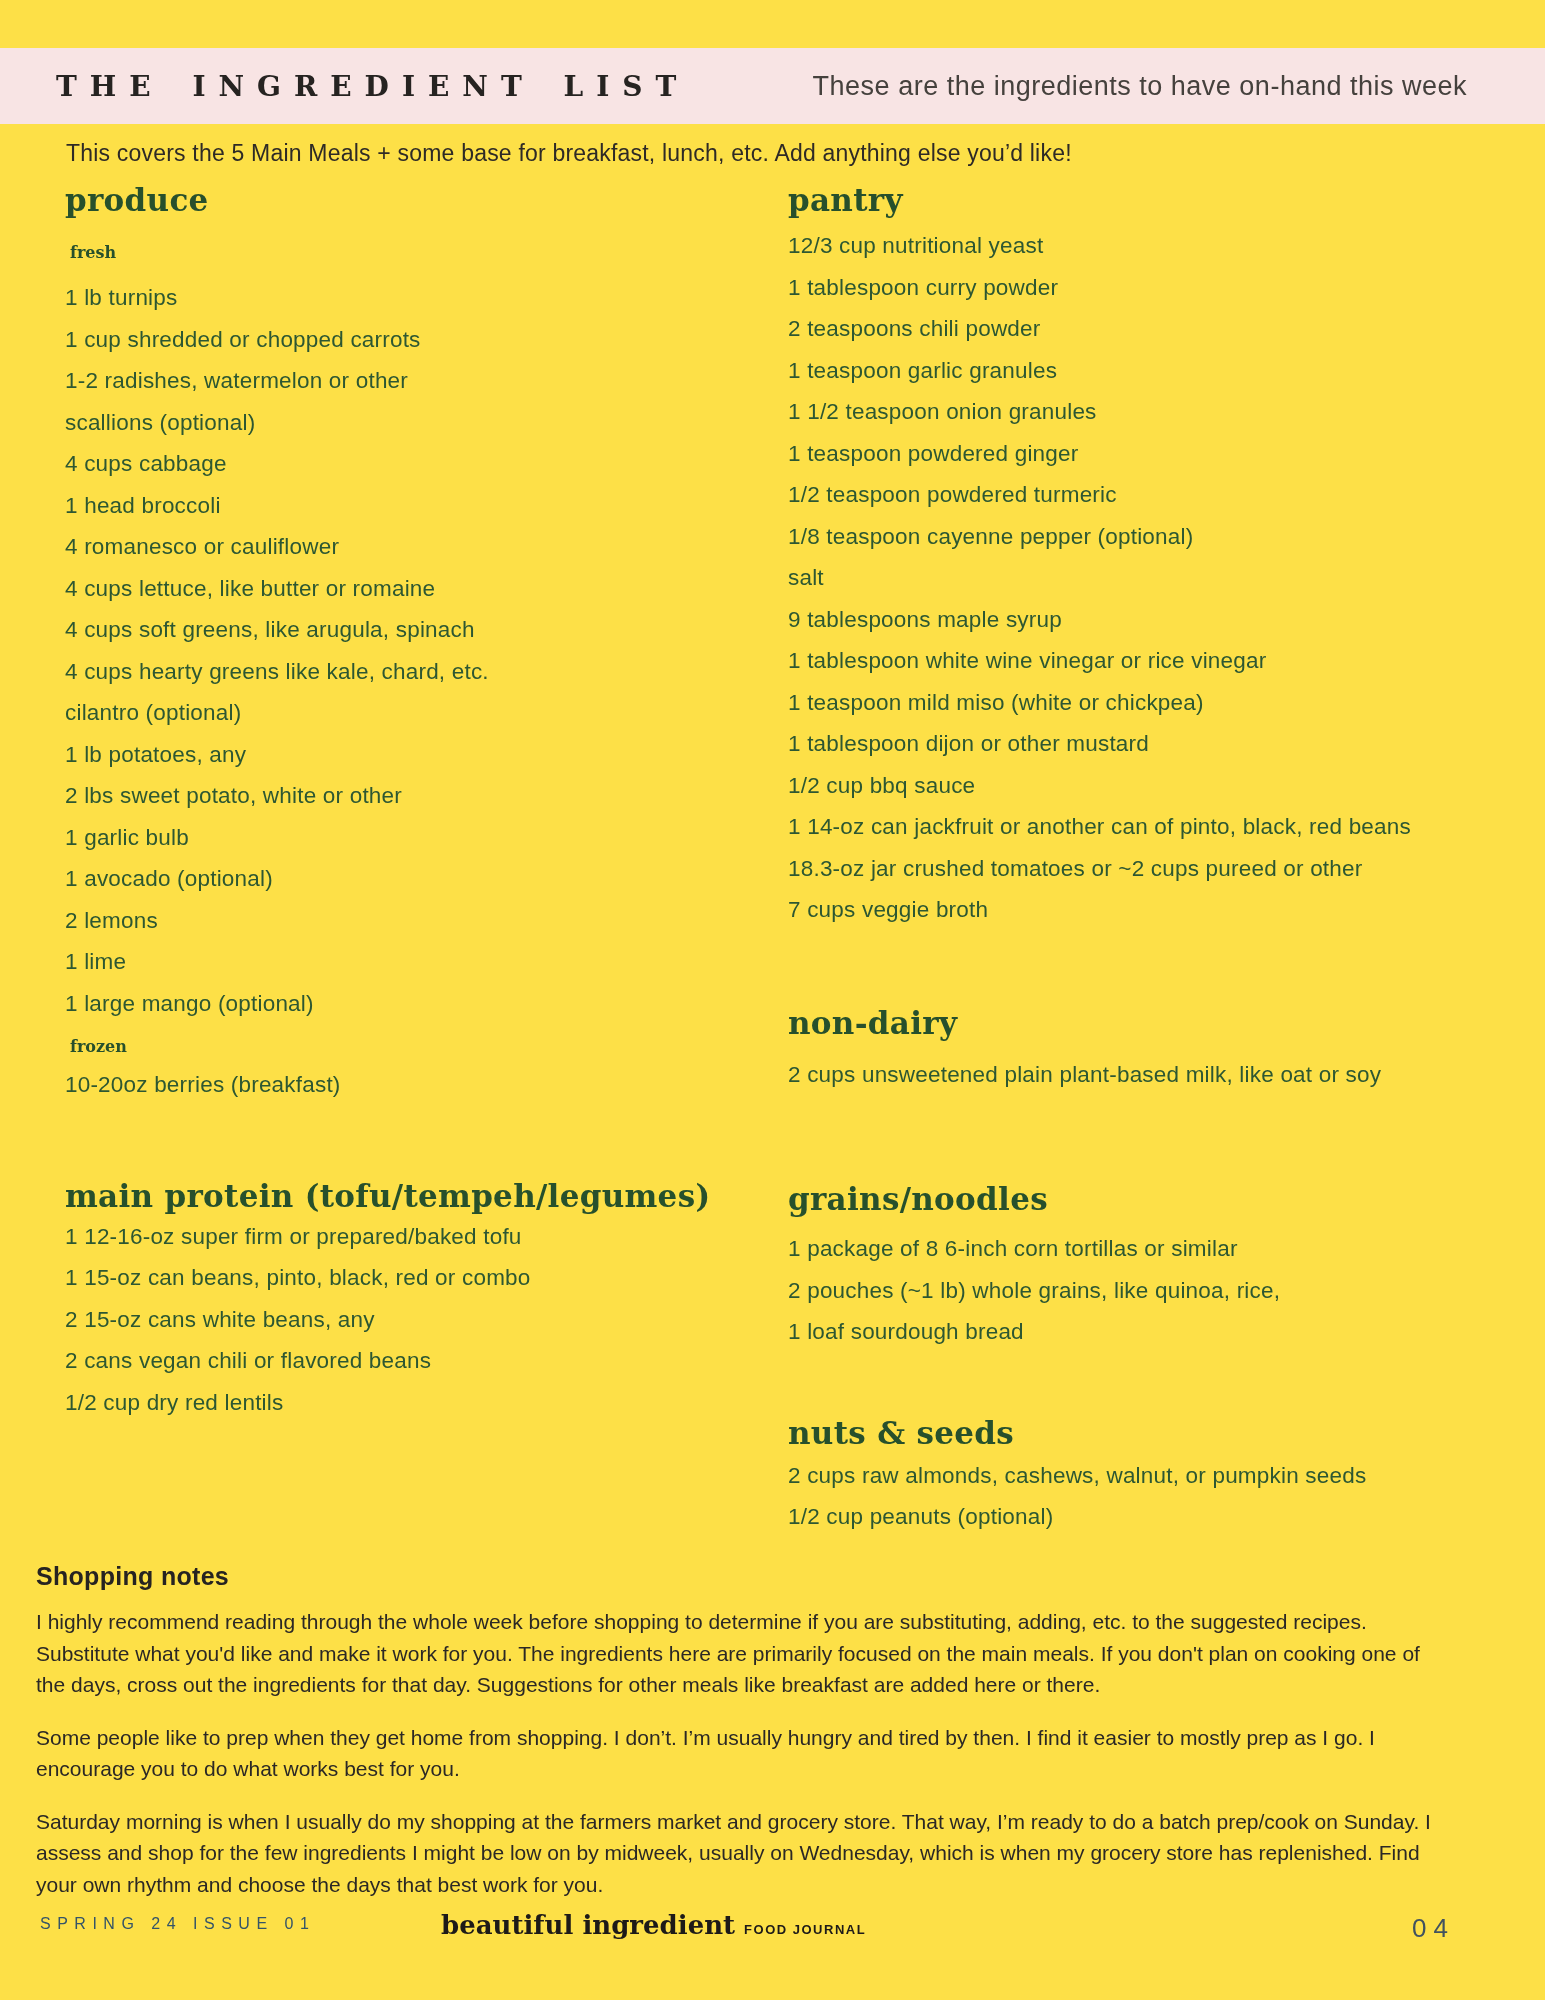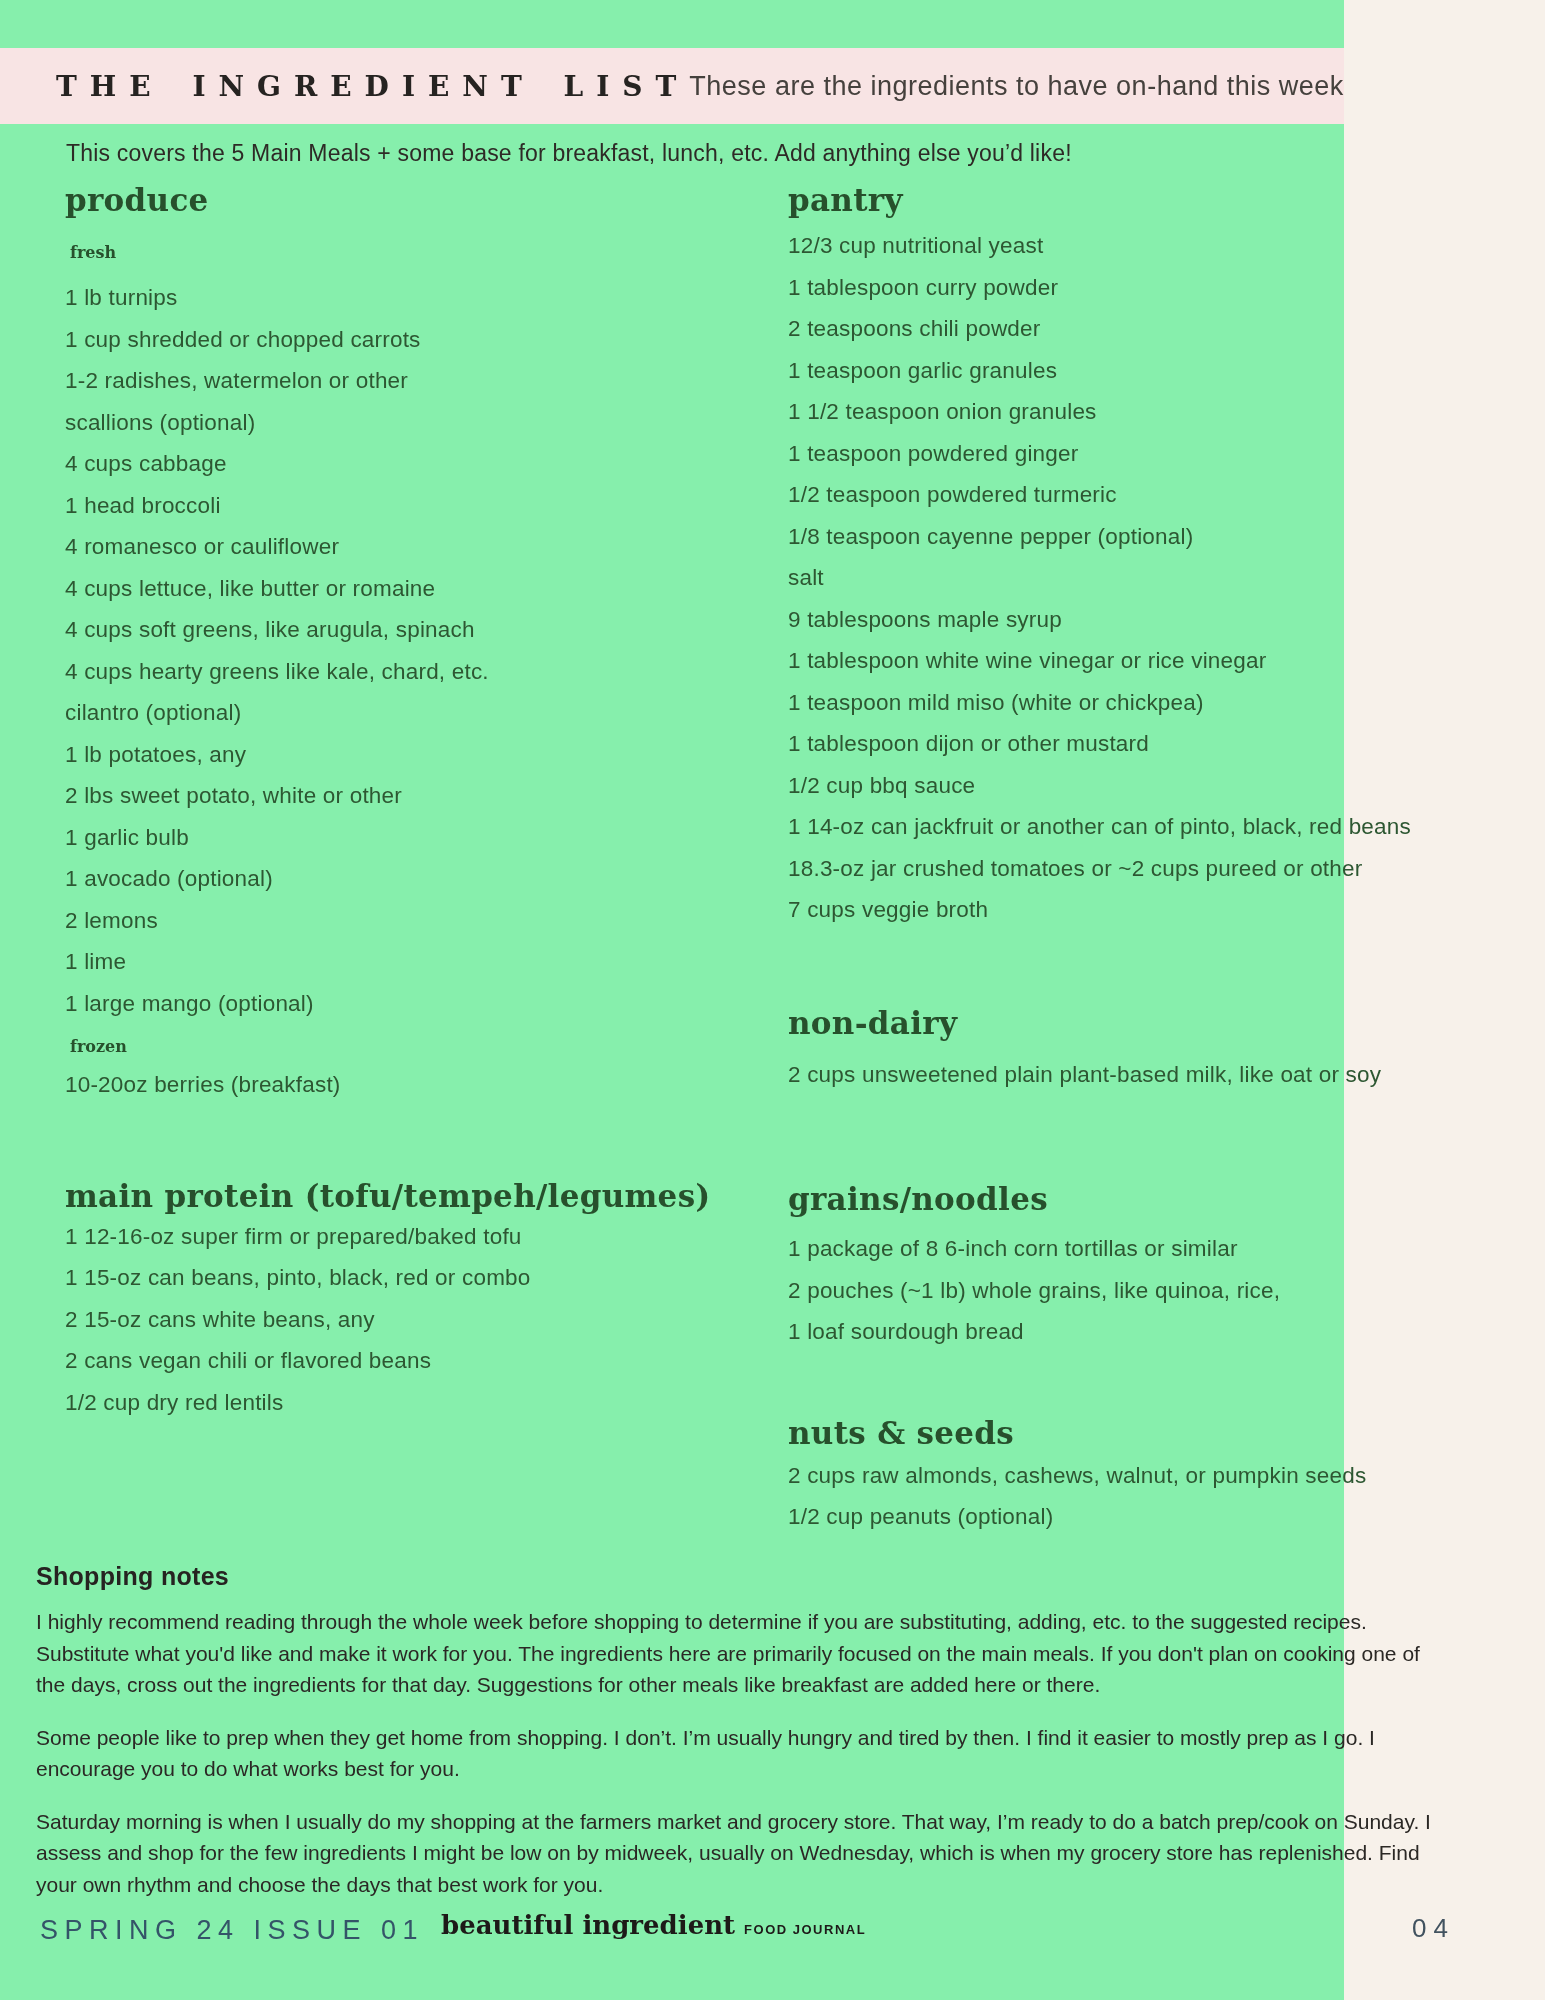--- a/index.html
+++ b/index.html
@@ -3,21 +3,21 @@
 <meta charset="utf-8">
 <style>
   * { margin:0; padding:0; box-sizing:border-box; }
   html,body { width:1545px; height:2000px; }
   body {
     font-family:"Liberation Sans", sans-serif;
     background:#f7f1ea;
     position:relative;
     overflow:hidden;
   }
-  .page { position:relative; width:1344px; height:2000px; background:#86efac; }
+  .page { position:relative; width:1545px; height:2000px; background:#fde047; }
 
   
   .band {
     position:absolute; top:48px; left:0; width:100%; height:76px;
     background:#f8e4e4;
     display:flex; align-items:center; justify-content:space-between;
     padding:0 78px 0 56px;
   }
   .band-title {
     font-family:"DejaVu Serif", serif; font-weight:700;
@@ -79,21 +79,21 @@
   }
   .notes p {
     margin-top:15px; font-size:21px; line-height:31.5px; white-space:pre-line;
   }
   .notes p + p { margin-top:21px; }
 
   
   .footer { position:absolute; top:1908px; left:0; width:100%; height:52px; }
   .footer-issue {
     position:absolute; left:40px; top:7px;
-    font-size:27px; letter-spacing:6.5px; color:#345468; white-space:nowrap;
+    font-size:16px; letter-spacing:6.5px; color:#345468; white-space:nowrap;
   }
   .footer-brand {
     position:absolute; left:441px; top:2px;
     font-family:"DejaVu Serif", serif; font-weight:700;
     font-size:26px; color:#1d1a18; white-space:nowrap;
   }
   .footer-brand-suffix {
     font-family:"Liberation Sans", sans-serif; font-weight:700;
     font-size:13px; letter-spacing:1.5px; color:#1d1a18; margin-left:9px;
   }

